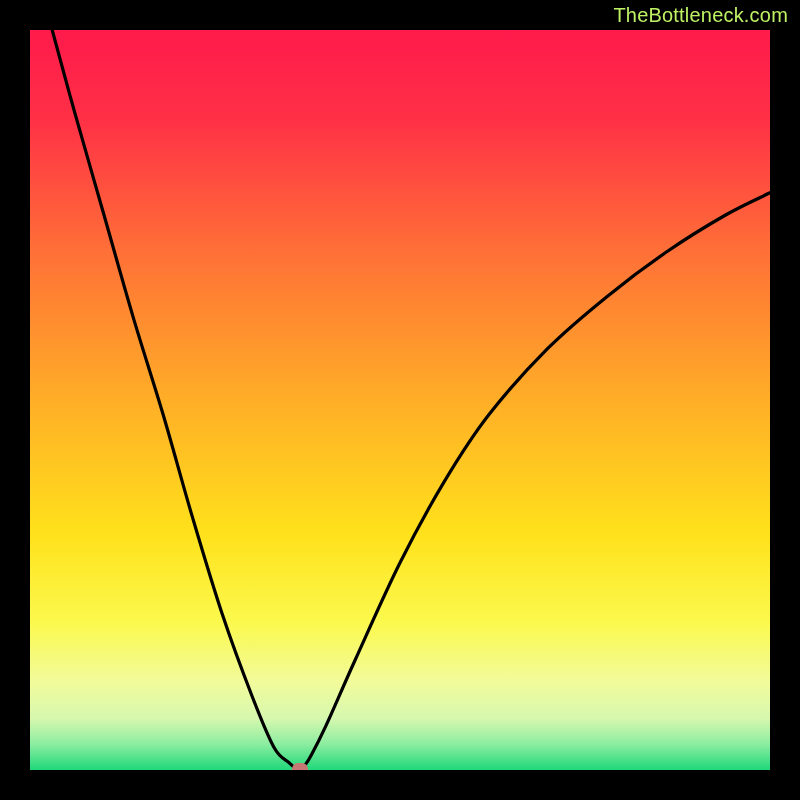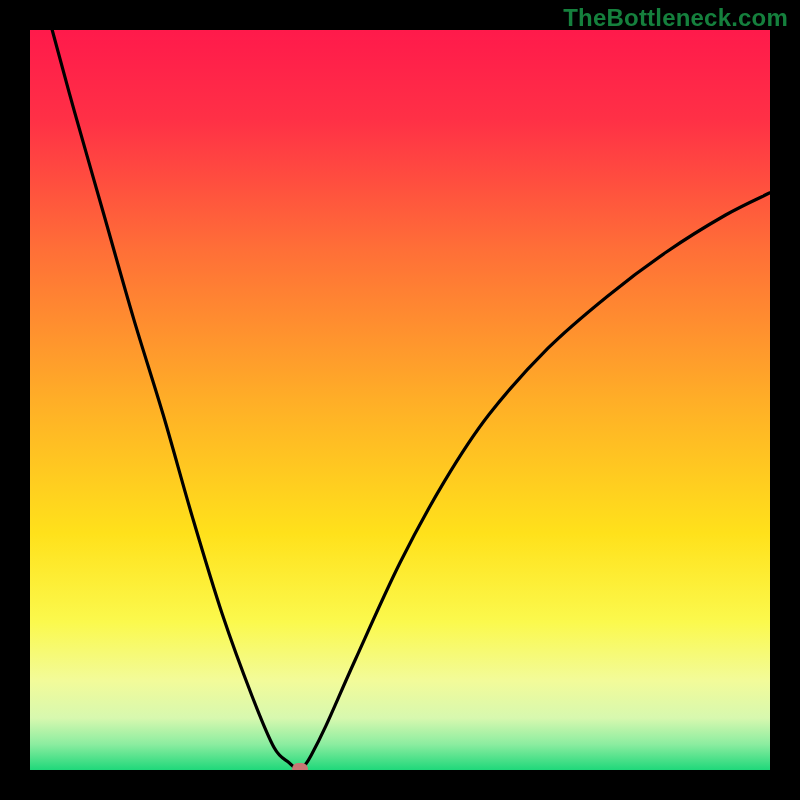--- a/index.html
+++ b/index.html
@@ -32,23 +32,23 @@
   .curve-svg {
     position: absolute;
     inset: 0;
     width: 740px;
     height: 740px;
   }
   .watermark {
     position: absolute;
     top: 4px;
     right: 12px;
-    color: #15803d;
-    font-size: 24px;
-    font-weight: 700;
+    color: #bef264;
+    font-size: 20px;
+    font-weight: 400;
     letter-spacing: 0.2px;
     user-select: none;
   }
   .marker-dot {
     position: absolute;
     width: 16px;
     height: 12px;
     border-radius: 6px;
     background: #c77874;
     transform: translate(-50%, -50%);

